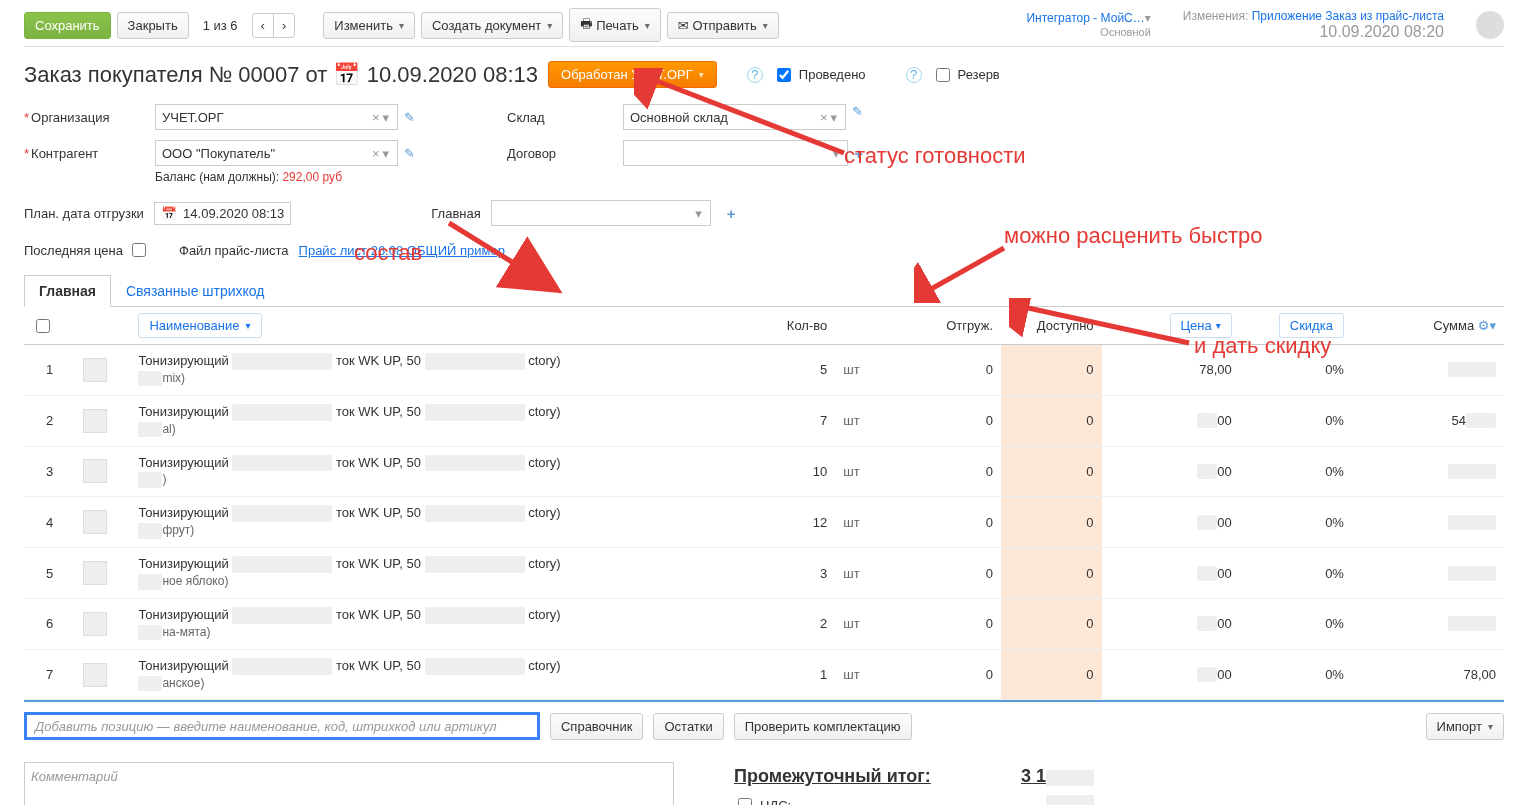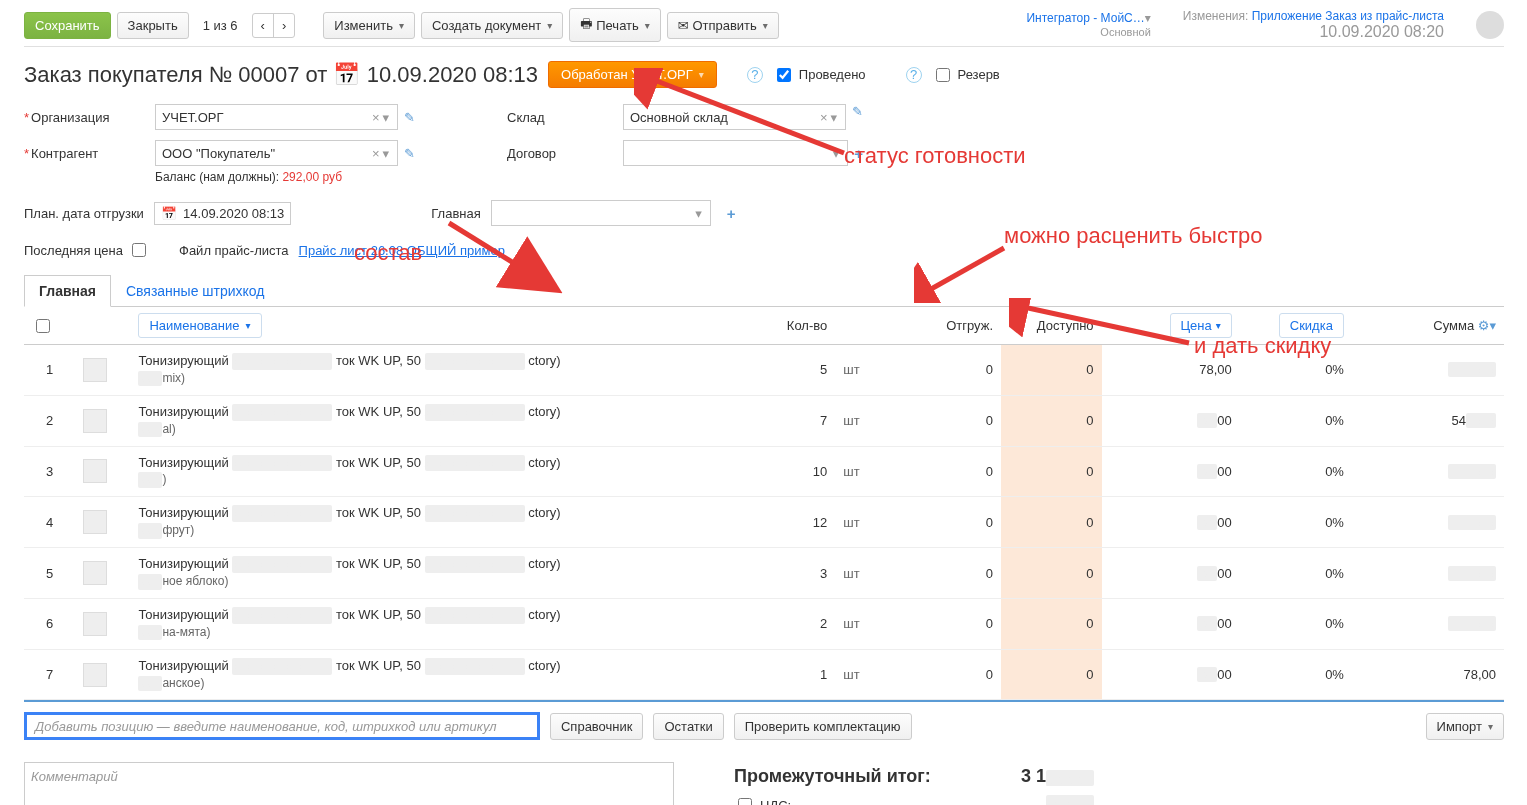--- a/index.html
+++ b/index.html
@@ -100,21 +100,21 @@
   .redact { display:inline-block; background:#eee; color:#eee; border-radius:2px;}
   .avail-col { background:#fde8d8; }
   .blue-th { border:1px solid #cde; color:#1a73e8; padding:4px 10px; border-radius:3px; cursor:pointer; display:inline-flex; gap:4px; align-items:center; font-size:13px;}
   
   .add-row { display:flex; align-items:center; gap:10px; padding:10px 0; border-top: 2px solid #5b9bd5;}
   .add-input { flex:1; max-width:520px; height:28px; border:3px solid #3b82f6; padding:0 8px; font-size:13px; color:#999; display:flex; align-items:center; font-style:italic;}
   
   .bottom { display:flex; gap:60px; align-items:flex-start; padding:12px 0;}
   .comment { width:650px; height:80px; border:1px solid #ccc; padding:6px; color:#999; font-style:italic; font-size:13px; resize:both;}
   .totals { flex:none; width:360px;}
-  .totals-row { display:flex; justify-content:space-between; padding:4px 0; font-size:15px;}
+  .totals-row { display:flex; justify-content:space-between; padding:4px 0; font-size:15px;text-decoration:underline;}
   .totals-row.big { font-weight:bold; font-size:18px;}
   
   .annotation { position:absolute; color:#e53935; font-size:22px; font-weight:400; pointer-events:none;}
   
   .svg-arrow { position:absolute; pointer-events:none; }
   
   .container { position:relative; width:1480px;}
 </style>
 </head>
 <body>

